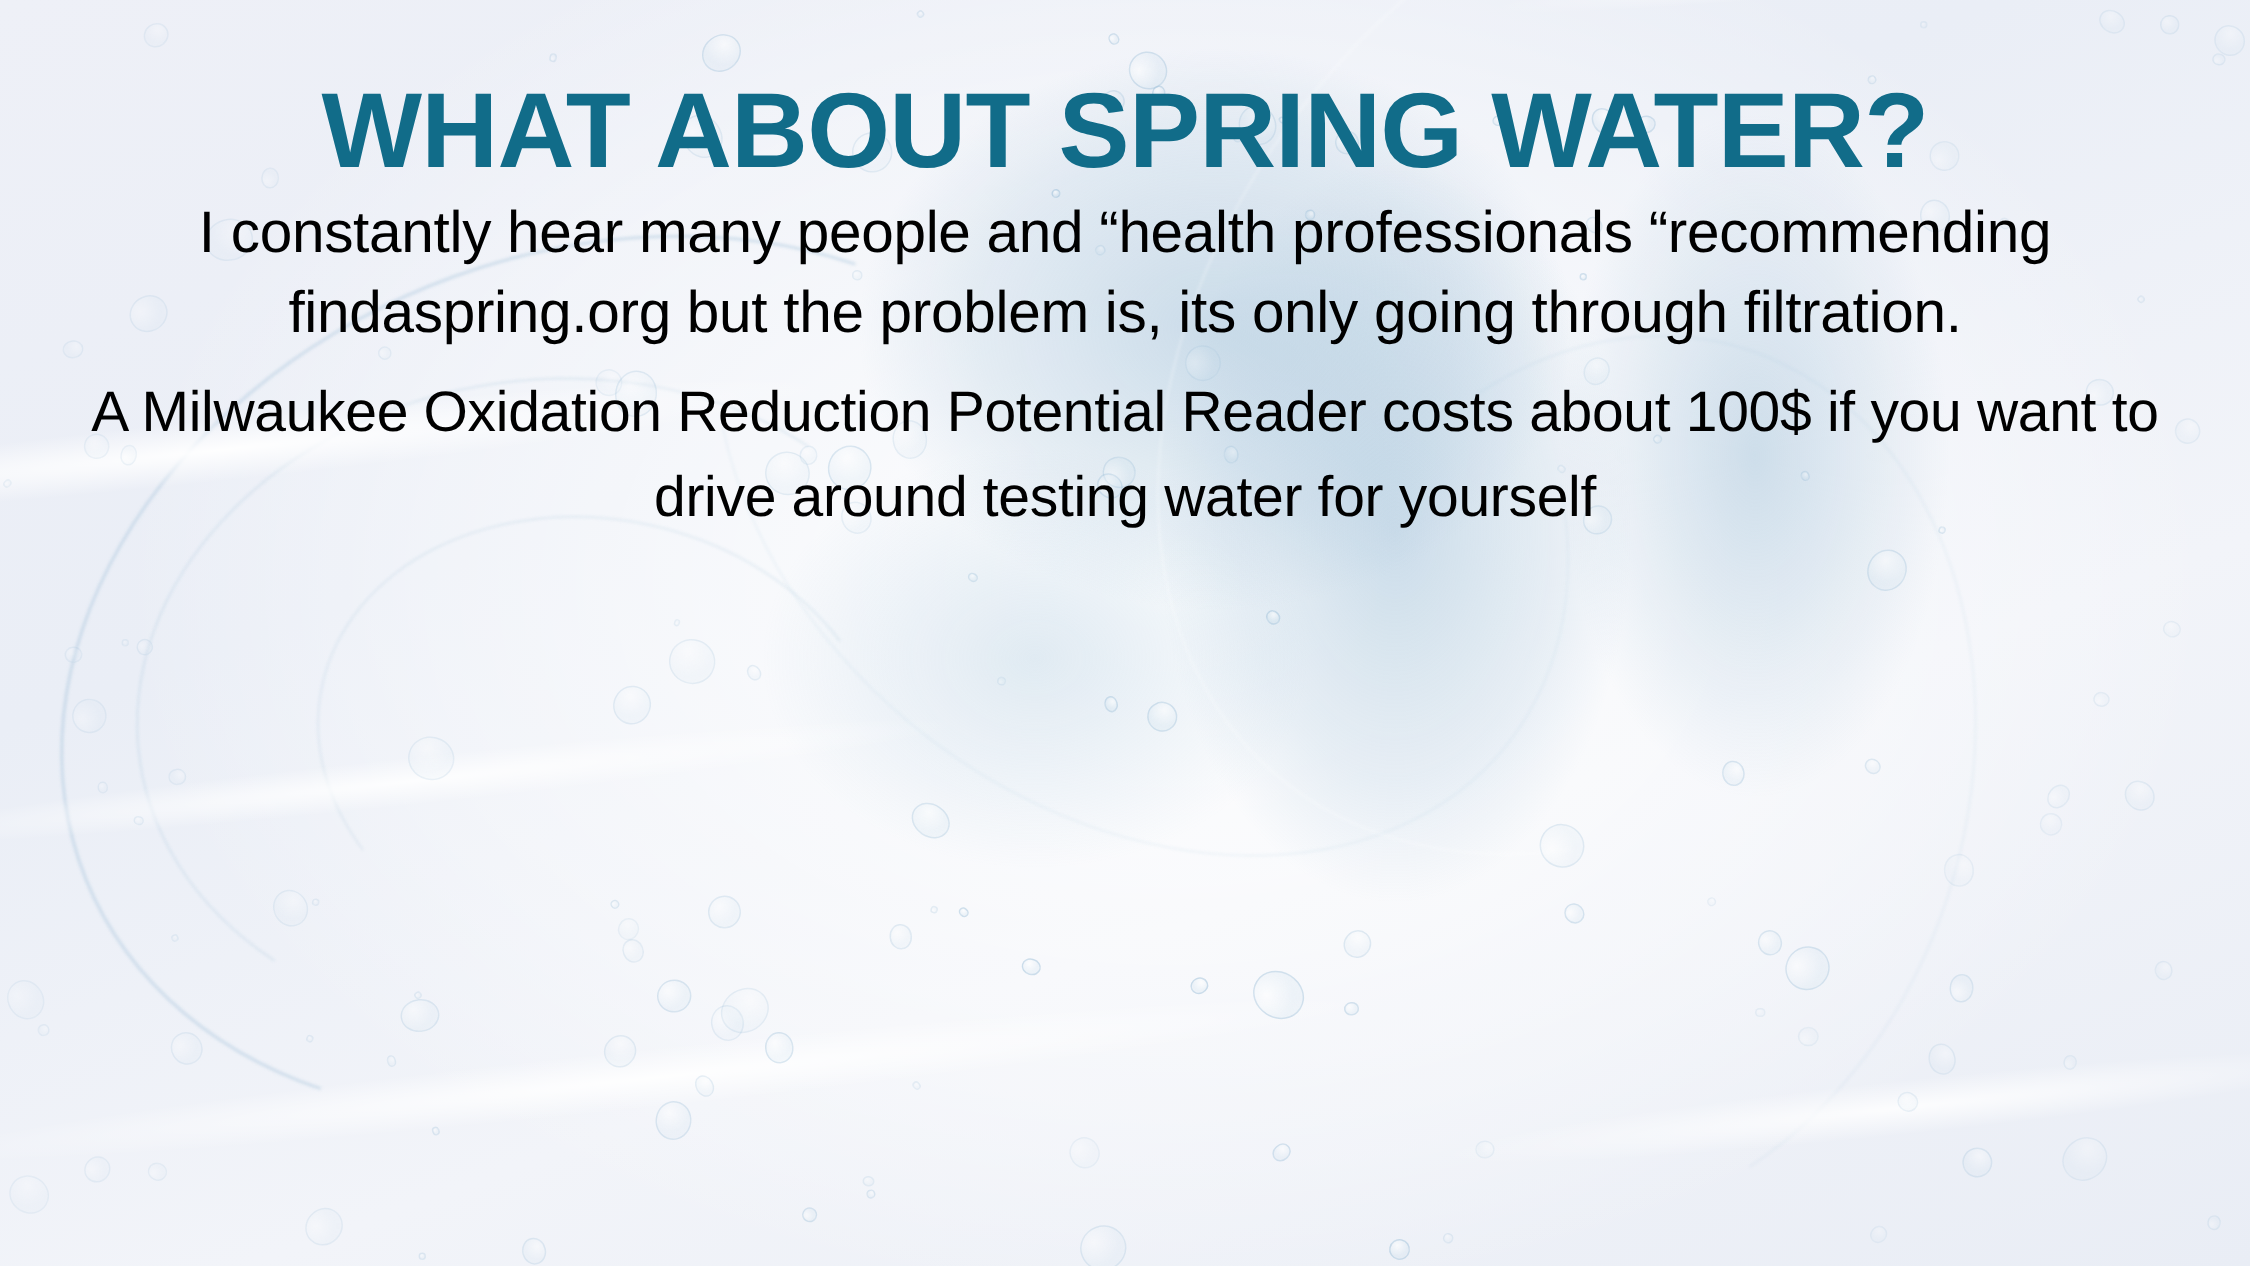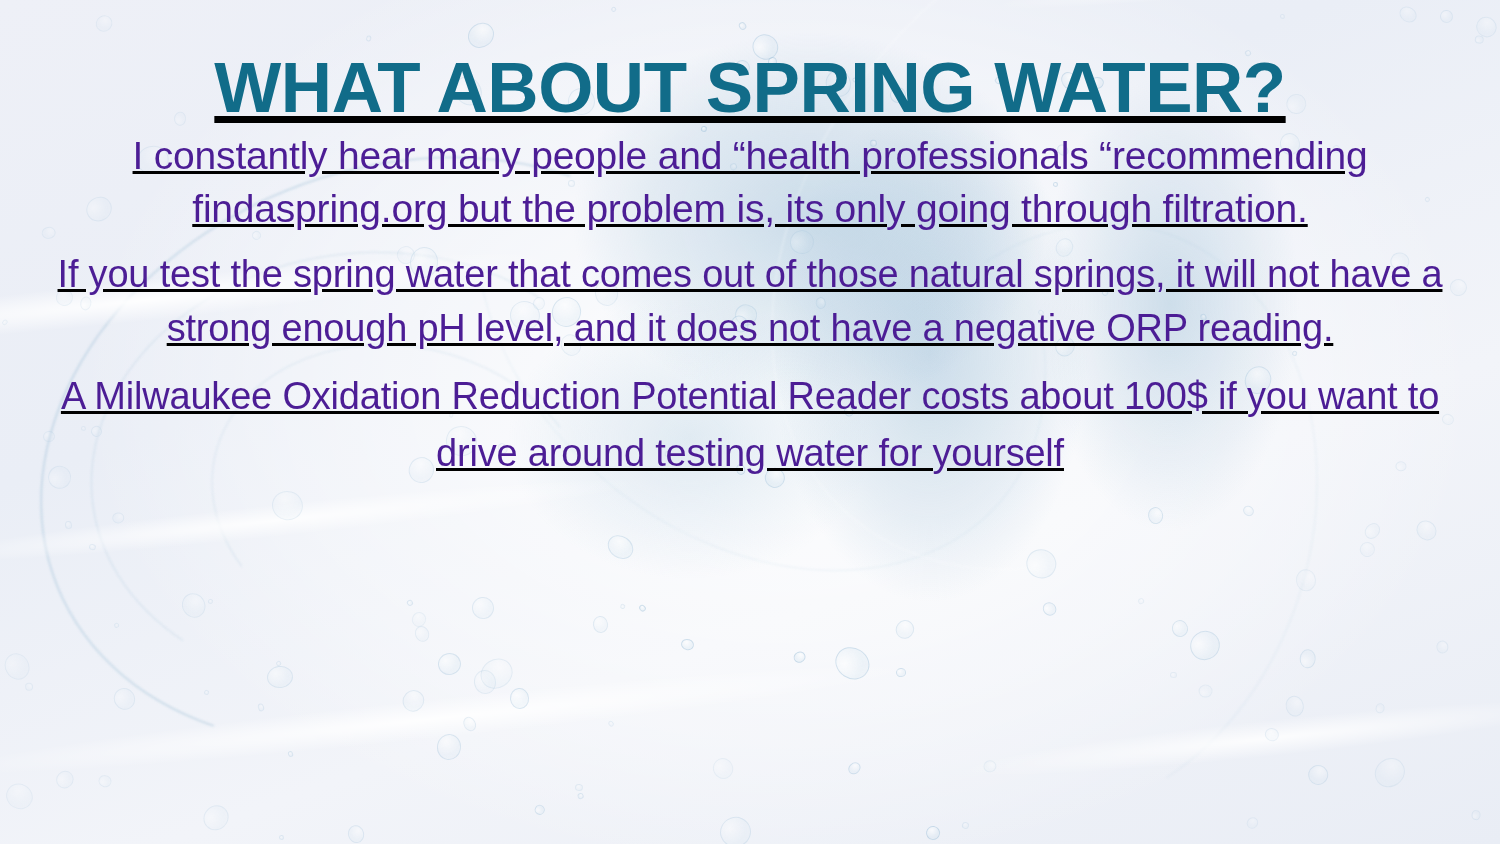--- a/index.html
+++ b/index.html
@@ -14,21 +14,20 @@
     font-family: "Liberation Sans", sans-serif;
     background: #eef1f7;
   }
 
   #slide {
     position: relative;
     width: 1500px;
     height: 844px;
     overflow: hidden;
     background: #edf0f6;
-    text-decoration: underline;
   }
 
   
   .bg-layer {
     position: absolute;
     inset: 0;
     pointer-events: none;
   }
 
   
@@ -106,21 +105,21 @@
     line-height: 1.02;
     letter-spacing: -0.5px;
     color: #116C89;
     white-space: nowrap;
   }
 
   .para {
     margin: 0;
     font-family: "Liberation Sans", sans-serif;
     font-weight: 400;
-    color: #4c1d95;
+    color: #000000;
   }
 
   .p-intro {
     margin-top: 6px;
     font-size: 39px;
     line-height: 1.34;
     letter-spacing: -0.2px;
   }
 
   .p-bold {
@@ -326,18 +325,17 @@
     </div>
 
   <div class="content">
 
     <h1 class="headline">WHAT ABOUT SPRING WATER?</h1>
 
     <p class="para p-intro">I constantly hear many people and “health professionals “recommending findaspring.org but the problem is, its only going through filtration.</p>
 
 
 
-    <p class="para p-body2">If you test the spring water that comes out of those natural springs, it will not have a strong enough pH level, and it does not have a negative ORP reading.</p>
 
     <p class="para p-body3">A Milwaukee Oxidation Reduction Potential Reader costs about 100$ if you want to drive around testing water for yourself</p>
 
   </div>
 </div>
 
 </body></html>

